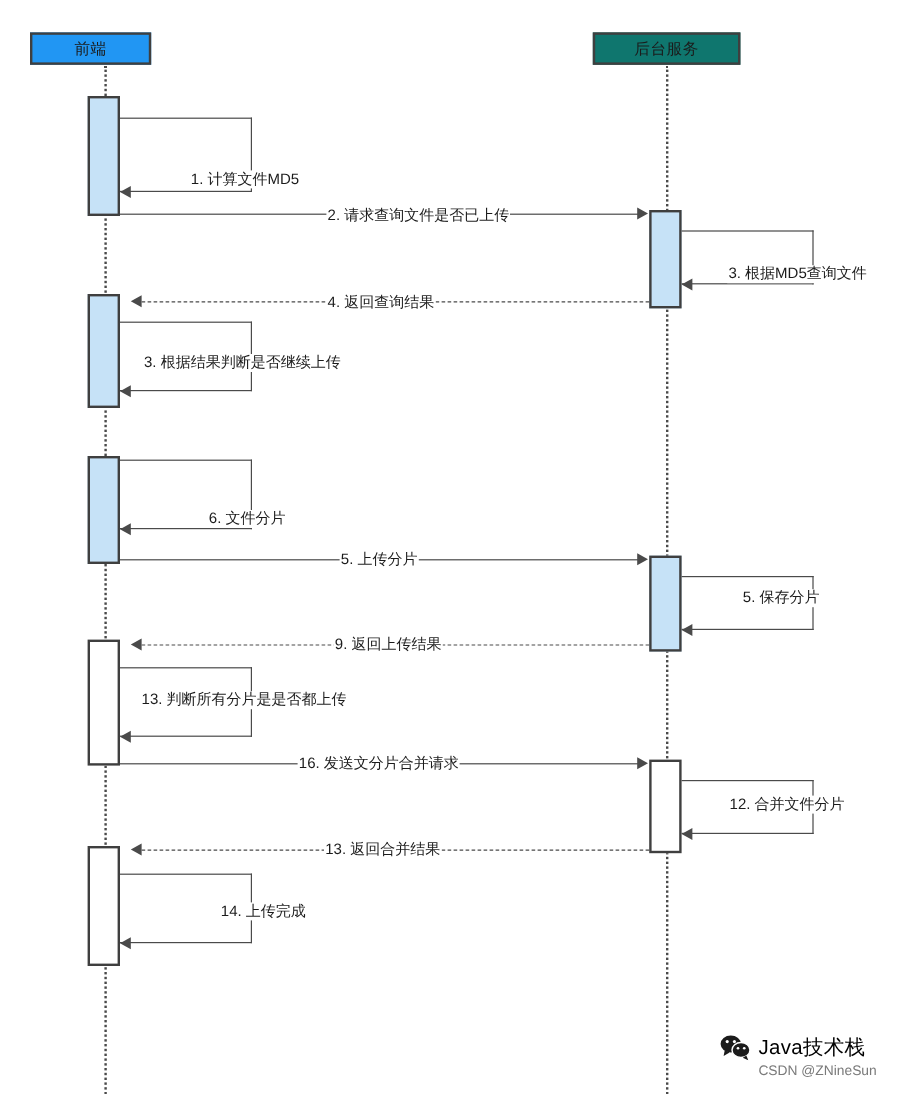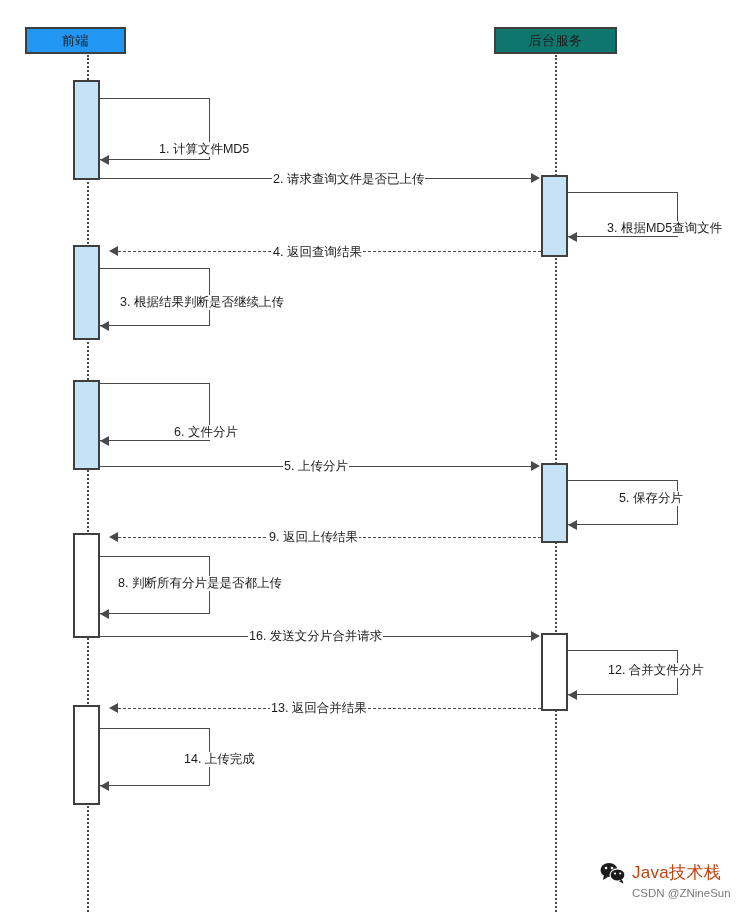--- a/index.html
+++ b/index.html
@@ -101,21 +101,21 @@
     height: 48px;
   }
   .wm-row {
     display: flex;
     align-items: center;
     gap: 6px;
   }
   .wm-icon { width: 26px; height: 22px; flex: none; }
   .wm-title {
     font-size: 17px;
-    color: #c2410c;
+    color: #000000;
     line-height: 20px;
     letter-spacing: 0.3px;
   }
   .wm-sub {
     font-size: 11.5px;
     color: #7a7a7a;
     line-height: 14px;
     margin-top: 2px;
     margin-left: 32px;
   }
@@ -169,25 +169,25 @@
   <div class="msg-line" style="left:100px; top:466px; width:433px;"></div>
   <div class="arrow-right" style="left:531px; top:461px;"></div>
   <div class="msg-label" style="left:283px; top:459px;">5. 上传分片</div>
 
   <div class="self-loop" style="left:568px; top:480px; width:110px; height:45px;"></div>
   <div class="arrow-left" style="left:568px; top:520px;"></div>
   <div class="msg-label" style="left:618px; top:491px;">5. 保存分片</div>
 
   <div class="msg-line dashed" style="left:118px; top:537px; width:423px;"></div>
   <div class="arrow-left" style="left:109px; top:532px;"></div>
-  <div class="msg-label" style="left:268px; top:530px;">9. 返回上传结果</div>
+  <div class="msg-label" style="left:278px; top:530px;">9. 返回上传结果</div>
 
   <div class="self-loop" style="left:100px; top:556px; width:110px; height:58px;"></div>
   <div class="arrow-left" style="left:100px; top:609px;"></div>
-  <div class="msg-label" style="left:117px; top:576px;">8. 判断所有分片是是否都上传</div>
+  <div class="msg-label" style="left:117px; top:576px;">13. 判断所有分片是是否都上传</div>
 
   <div class="msg-line" style="left:100px; top:636px; width:433px;"></div>
   <div class="arrow-right" style="left:531px; top:631px;"></div>
   <div class="msg-label" style="left:248px; top:629px;">16. 发送文分片合并请求</div>
 
   <div class="self-loop" style="left:568px; top:650px; width:110px; height:45px;"></div>
   <div class="arrow-left" style="left:568px; top:690px;"></div>
   <div class="msg-label" style="left:607px; top:663px;">12. 合并文件分片</div>
 
   <div class="msg-line dashed" style="left:118px; top:708px; width:423px;"></div>

